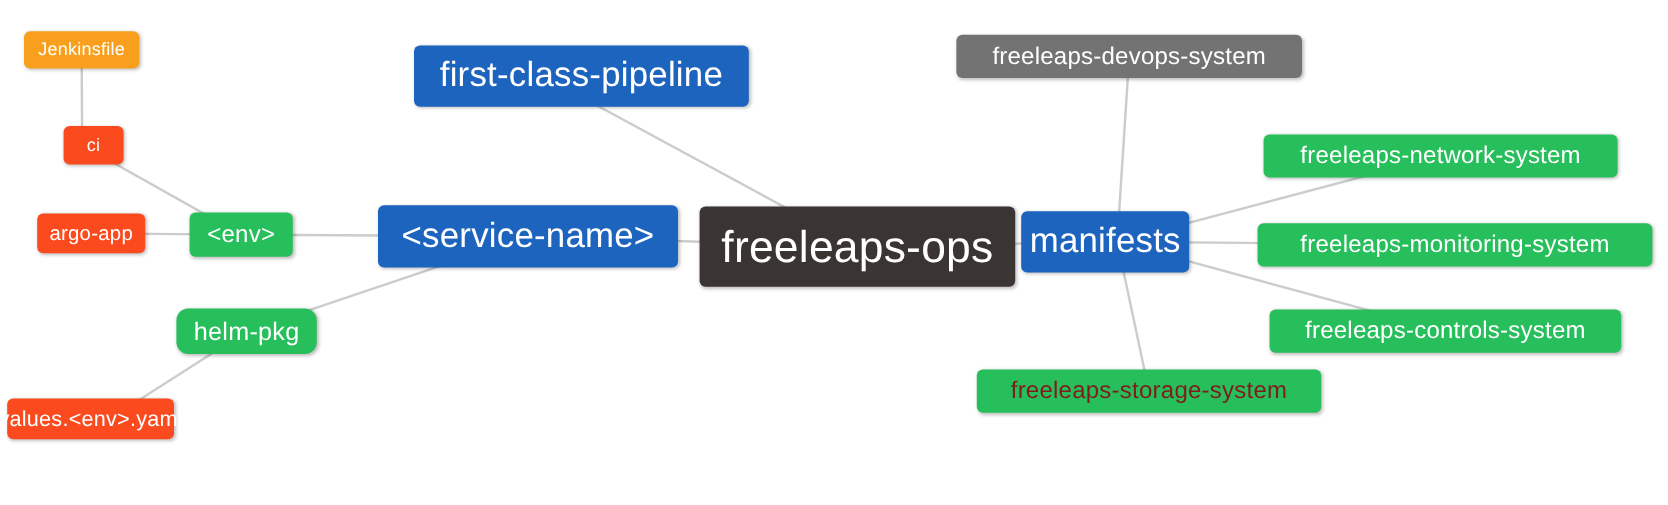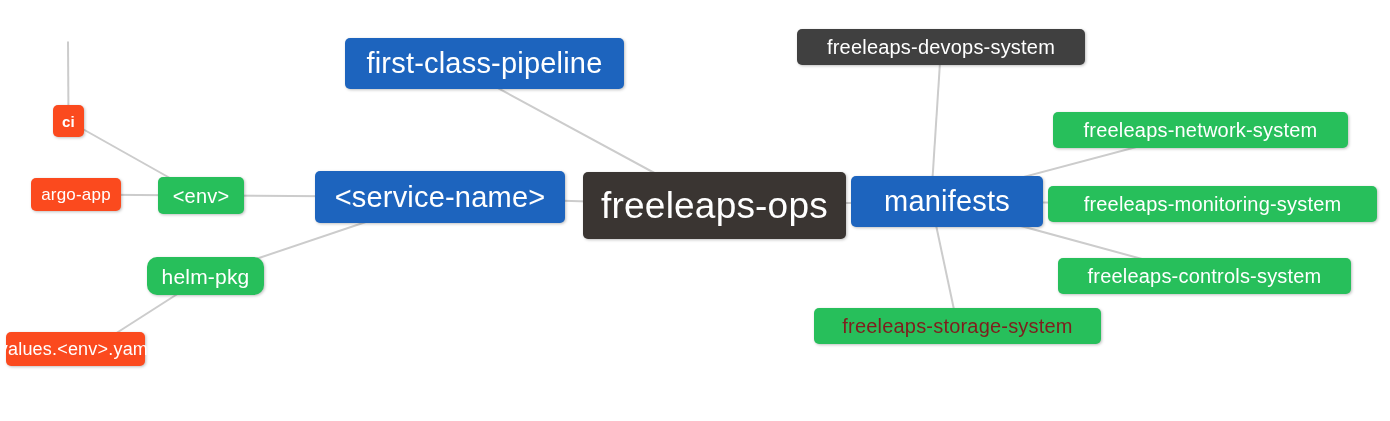--- a/index.html
+++ b/index.html
@@ -56,28 +56,29 @@
       <line x1="440" y1="197" x2="714.5" y2="205.5" stroke="#cccccc" stroke-width="2"></line>
       <line x1="452.5" y1="63.5" x2="714.5" y2="205.5" stroke="#cccccc" stroke-width="2"></line>
       <line x1="714.5" y1="205.5" x2="931" y2="201.5" stroke="#cccccc" stroke-width="2"></line>
       <line x1="931" y1="201.5" x2="941" y2="47" stroke="#cccccc" stroke-width="2"></line>
       <line x1="931" y1="201.5" x2="1200.5" y2="130" stroke="#cccccc" stroke-width="2"></line>
       <line x1="931" y1="201.5" x2="1212.5" y2="204" stroke="#cccccc" stroke-width="2"></line>
       <line x1="931" y1="201.5" x2="1204.5" y2="276" stroke="#cccccc" stroke-width="2"></line>
       <line x1="931" y1="201.5" x2="957.5" y2="326" stroke="#cccccc" stroke-width="2"></line>
     </svg>
   <div id="nodes">
-      <div class="node" style="left: 53px; top: 105px; width: 31px; height: 32px; font-size: 15px; background: rgb(251, 74, 30); color: rgb(255, 255, 255); font-weight: bold;">ci</div>
+      <div class="node" style="left: 20px; top: 26px; width: 96px; height: 31px; font-size: 15px; background: rgb(248, 160, 29); color: rgb(255, 255, 255);">Jenkinsfile</div>
+      <div class="node" style="left: 53px; top: 105px; width: 50px; height: 32px; font-size: 15px; background: rgb(251, 74, 30); color: rgb(255, 255, 255);">ci</div>
       <div class="node" style="left: 31px; top: 178px; width: 90px; height: 33px; font-size: 17px; background: rgb(251, 74, 30); color: rgb(255, 255, 255);">argo-app</div>
       <div class="node" style="left: 158px; top: 177px; width: 86px; height: 37px; font-size: 20px; background: rgb(39, 191, 91); color: rgb(255, 255, 255);">&lt;env&gt;</div>
       <div class="node" style="left: 147px; top: 257px; width: 117px; height: 38px; font-size: 21px; background: rgb(39, 191, 91); color: rgb(255, 255, 255); border-radius: 10px;">helm-pkg</div>
       <div class="node" style="left: 6px; top: 332px; width: 139px; height: 34px; font-size: 18px; background: rgb(251, 74, 30); color: rgb(255, 255, 255);">values.&lt;env&gt;.yaml</div>
       <div class="node" style="left: 313px; top: 38px; width: 279px; height: 51px; font-size: 29px; background: rgb(29, 100, 190); color: rgb(255, 255, 255); margin-left: 32px;">first-class-pipeline</div>
       <div class="node" style="left: 315px; top: 171px; width: 250px; height: 52px; font-size: 29px; background: rgb(29, 100, 190); color: rgb(255, 255, 255);">&lt;service-name&gt;</div>
       <div class="node" style="left: 583px; top: 172px; width: 263px; height: 67px; font-size: 37px; background: rgb(58, 53, 50); color: rgb(255, 255, 255);">freeleaps-ops</div>
-      <div class="node" style="left: 851px; top: 176px; width: 192px; height: 51px; font-size: 29px; background: rgb(29, 100, 190); color: rgb(255, 255, 255);">manifests</div>
-      <div class="node" style="left: 797px; top: 29px; width: 288px; height: 36px; font-size: 20px; background: #404040; color: rgb(255, 255, 255);">freeleaps-devops-system</div>
+      <div class="node" style="left: 851px; top: 176px; width: 140px; height: 51px; font-size: 29px; background: rgb(29, 100, 190); color: rgb(255, 255, 255);">manifests</div>
+      <div class="node" style="left: 797px; top: 29px; width: 288px; height: 36px; font-size: 20px; background: #737373; color: rgb(255, 255, 255);">freeleaps-devops-system</div>
       <div class="node" style="left: 1053px; top: 112px; width: 295px; height: 36px; font-size: 20px; background: rgb(39, 191, 91); color: rgb(255, 255, 255);">freeleaps-network-system</div>
       <div class="node" style="left: 1048px; top: 186px; width: 329px; height: 36px; font-size: 20px; background: rgb(39, 191, 91); color: rgb(255, 255, 255);">freeleaps-monitoring-system</div>
       <div class="node" style="left: 1058px; top: 258px; width: 293px; height: 36px; font-size: 20px; background: rgb(39, 191, 91); color: rgb(255, 255, 255);">freeleaps-controls-system</div>
       <div class="node" style="left: 814px; top: 308px; width: 287px; height: 36px; font-size: 20px; background: rgb(39, 191, 91); color: #7f1d1d;">freeleaps-storage-system</div>
     </div>
 </div>
 
 </body></html>

